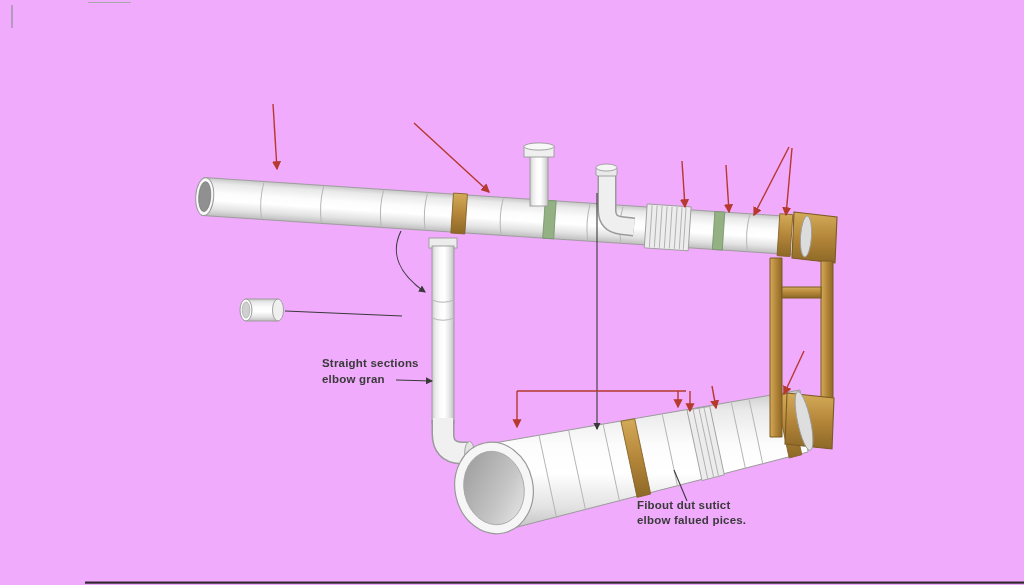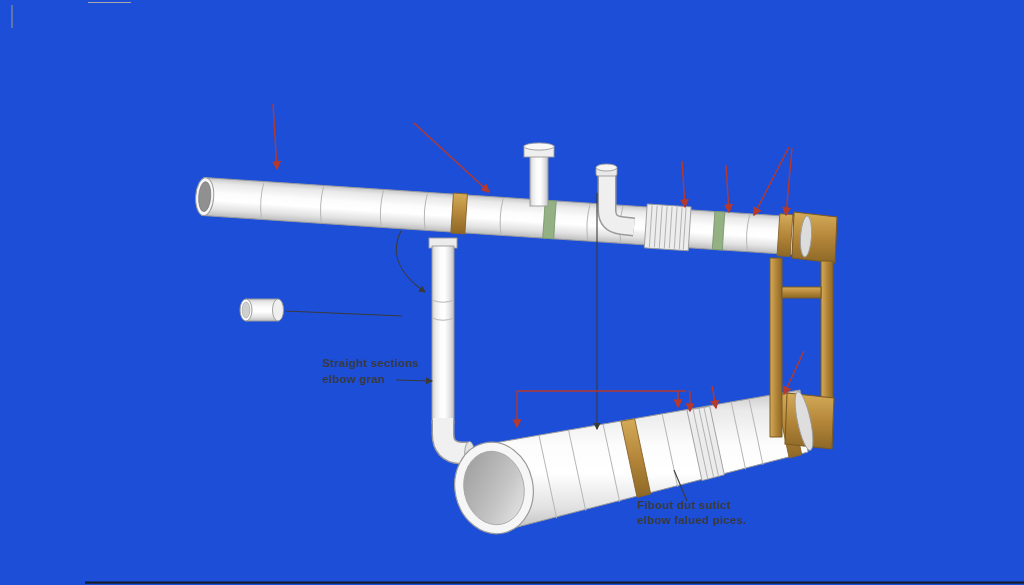--- a/index.html
+++ b/index.html
@@ -1,16 +1,16 @@
 <!DOCTYPE html>
 <html><head>
 <meta charset="utf-8">
 <style>
   html,body{margin:0;padding:0;background:#fff;}
-  #stage{position:relative;width:1024px;height:585px;background:#1d4ed8;overflow:hidden;
+  #stage{position:relative;width:1024px;height:585px;background:#f0abfc;overflow:hidden;
          font-family:"Liberation Sans", sans-serif;text-align:center;}
   svg{display:block;}
   text.note{font-family:"Liberation Sans", sans-serif;font-size:11.5px;font-weight:600;
             fill:#3a3a3a;letter-spacing:.2px;}
 </style>
 </head>
 <body>
 
 <div id="stage">
 <svg width="1024" height="585" viewBox="0 0 1024 585">

